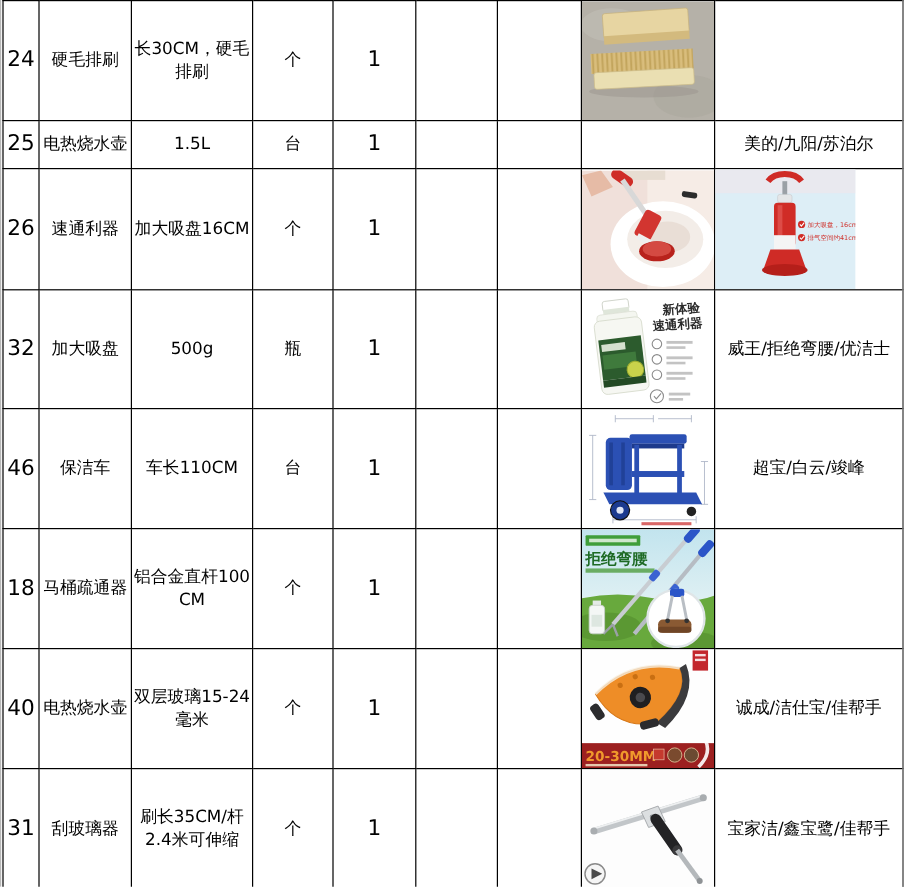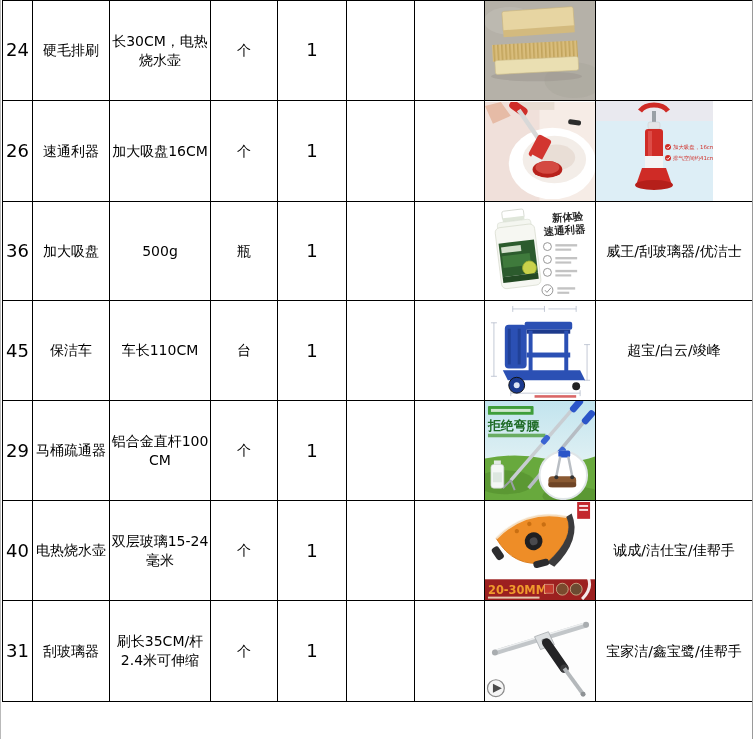--- a/index.html
+++ b/index.html
@@ -31,21 +31,21 @@
       <col style="width:69px">
       <col style="width:68px">
     <col style="width:70px">
       <col style="width:111px">
       <col style="width:157px">
   </colgroup>
   <tbody id="rows">
       <tr style="height: 100px;">
         <td class="c-num">24</td>
         <td>硬毛排刷</td>
-        <td>长30CM，电热烧水壶</td>
+        <td>长30CM，硬毛排刷</td>
         <td>个</td>
         <td class="c-num">1</td>
         <td></td>
         <td></td>
         <td class="cell-img">
           <svg viewBox="0 0 111 100" width="100%" height="100%" preserveAspectRatio="none">
  <defs>
               <pattern id="brp" width="4" height="18" patternUnits="userSpaceOnUse">
    <rect width="4" height="18" fill="#d9bd7c"></rect>
                 <rect x="1" width="1.6" height="18" fill="#c2a45c"></rect>
@@ -59,20 +59,31 @@
    <rect x="18" y="27" width="72" height="7" fill="#d3ba7e"></rect>
  </g>
  <ellipse cx="52" cy="76" rx="46" ry="5" fill="#9c988f" opacity="0.55"></ellipse>
  <g transform="rotate(-3 52 60)">
    <rect x="8" y="42" width="86" height="17" fill="url(#brp)"></rect>
    <rect x="10" y="58" width="84" height="14" rx="2" fill="#eadfb2" stroke="#cdbd8a" stroke-width="0.6"></rect>
  </g>
           </svg>
         </td>
         <td></td>
+      </tr>
+      <tr style="height: 40px;">
+        <td class="c-num">25</td>
+        <td>电热烧水壶</td>
+        <td>1.5L</td>
+        <td>台</td>
+        <td class="c-num">1</td>
+        <td></td>
+        <td></td>
+        <td class="cell-img"></td>
+        <td>美的/九阳/苏泊尔</td>
       </tr>
       <tr style="height: 100px; padding-left: 24px;">
         <td class="c-num">26</td>
         <td>速通利器</td>
         <td>加大吸盘16CM</td>
         <td>个</td>
         <td class="c-num">1</td>
         <td></td>
         <td></td>
         <td class="cell-img">
@@ -112,21 +123,21 @@
   <text x="77" y="48.4" font-size="5.4" fill="#d0312b">加大吸盘，16cm</text>
   <circle cx="72" cy="57" r="3" fill="#d02c26"></circle>
                 <path d="M70.6 57 l1.2 1.4 l2.4 -2.8" stroke="#fff" stroke-width="0.9" fill="none"></path>
   <text x="77" y="59.4" font-size="5.4" fill="#d0312b">排气空间约41cm</text>
  </g>
             </svg>
           </div>
         </td>
       </tr>
       <tr style="height: 99px;">
-        <td class="c-num">36</td>
+        <td class="c-num">32</td>
         <td>加大吸盘</td>
         <td>500g</td>
         <td>瓶</td>
         <td class="c-num">1</td>
         <td></td>
         <td></td>
         <td class="cell-img">
           <svg viewBox="0 0 111 99" width="100%" height="100%" preserveAspectRatio="none">
  <rect width="111" height="99" fill="#ffffff"></rect>
  <g transform="rotate(-7 32 52)">
@@ -156,24 +167,24 @@
               <rect x="71" y="47" width="16" height="2.2"></rect>
   <rect x="71" y="55.5" width="22" height="2.4"></rect>
               <rect x="71" y="60" width="16" height="2.2"></rect>
   <rect x="71" y="68.5" width="22" height="2.4"></rect>
               <rect x="71" y="73" width="16" height="2.2"></rect>
   <rect x="73" y="86" width="18" height="2.4"></rect>
               <rect x="73" y="90.5" width="12" height="2.2"></rect>
  </g>
           </svg>
         </td>
-        <td>威王/刮玻璃器/优洁士</td>
-      </tr>
-      <tr style="height: 100px;">
-        <td class="c-num">45</td>
+        <td>威王/拒绝弯腰/优洁士</td>
+      </tr>
+      <tr style="height: 100px;">
+        <td class="c-num">46</td>
         <td>保洁车</td>
         <td>车长110CM</td>
         <td>台</td>
         <td class="c-num">1</td>
         <td></td>
         <td></td>
         <td class="cell-img">
           <svg viewBox="0 0 111 100" width="100%" height="100%" preserveAspectRatio="none">
  <rect width="111" height="100" fill="#ffffff"></rect>
  <g stroke="#a9b2c4" stroke-width="0.7">
@@ -203,21 +214,21 @@
  <path d="M18 70 L96 70 L101 80 L23 80 Z" fill="#2b50b4"></path>
  <circle cx="32" cy="85" r="8" fill="#1b3a8f" stroke="#111" stroke-width="1"></circle>
  <circle cx="32" cy="85" r="3" fill="#dfe6f5"></circle>
  <circle cx="92" cy="86" r="4" fill="#222222"></circle>
  <rect x="50" y="95" width="42" height="2.6" fill="#d04040" opacity="0.8"></rect>
           </svg>
         </td>
         <td>超宝/白云/竣峰</td>
       </tr>
       <tr style="height: 100px;">
-        <td class="c-num">29</td>
+        <td class="c-num">18</td>
         <td>马桶疏通器</td>
         <td>铝合金直杆100CM</td>
         <td>个</td>
         <td class="c-num">1</td>
         <td></td>
         <td></td>
         <td class="cell-img">
           <svg viewBox="0 0 111 100" width="100%" height="100%" preserveAspectRatio="none">
  <defs>
               <linearGradient id="sky" x1="0" y1="0" x2="0" y2="1">

